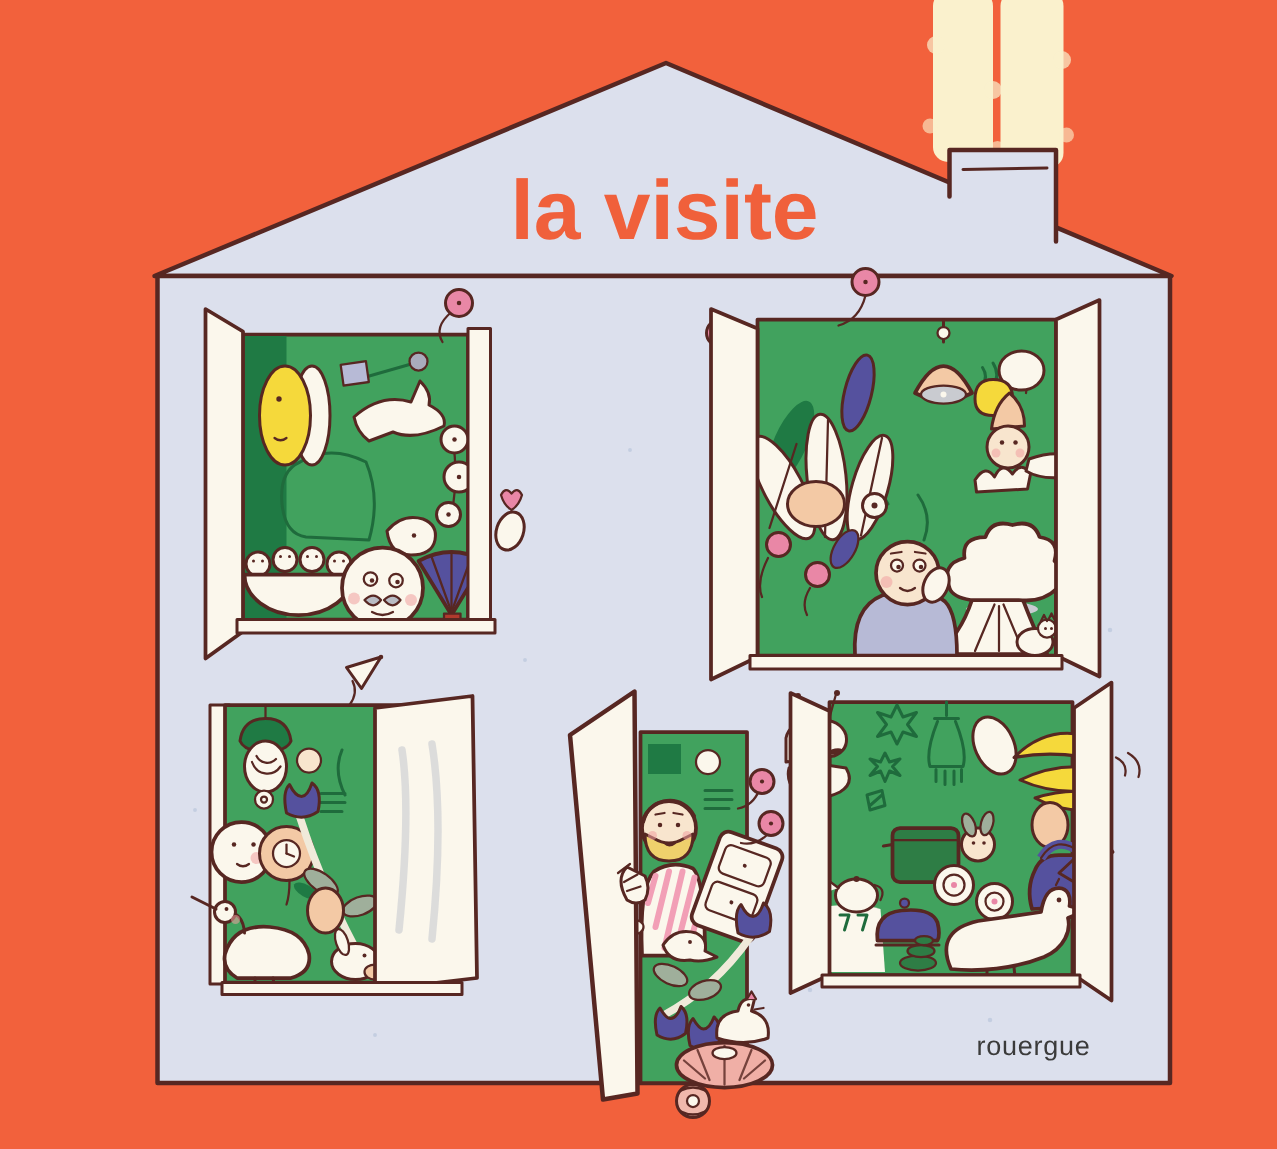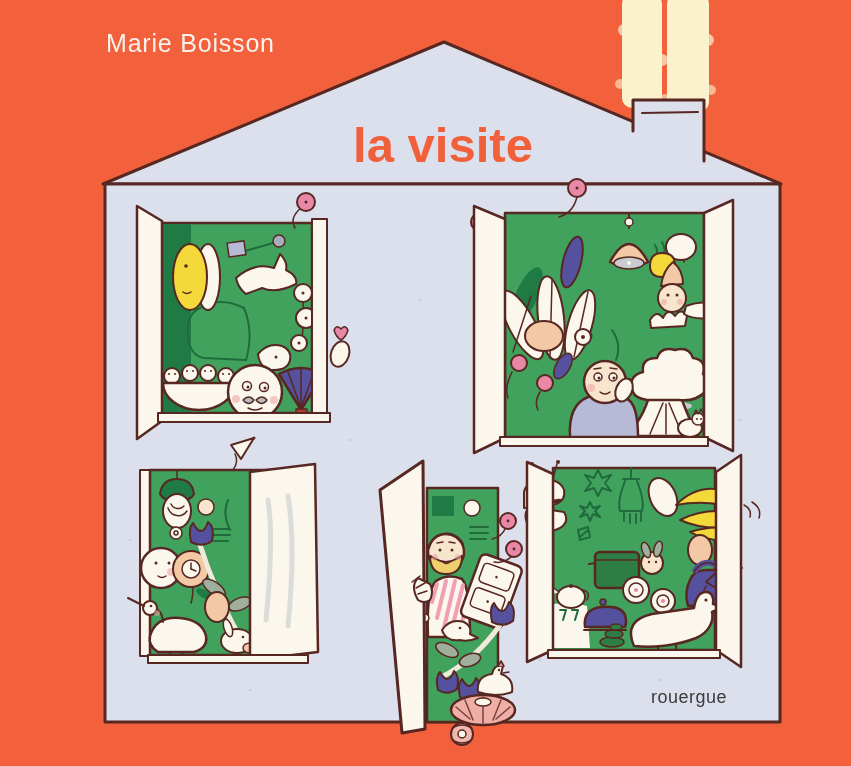--- a/index.html
+++ b/index.html
@@ -1,21 +1,21 @@
 <!DOCTYPE html>
 <html style="--orange: #F2613C; --wall: #DCE0ED; --ink: #572722; --green: #41A25E; --greenDark: #1F7A44; --greenLine: #1F6B3C; --cream: #FBF7EC; --smoke: #FAF1CD; --pink: #E987A6; --pinkLight: #F0AFA6; --yellow: #F5D93B; --indigo: #55519E; --peach: #F3C9A5; --lavender: #B7BAD6; --red: #B13A2D; --grayLeaf: #9FAF9B; --titleColor: #F0603B; --authorColor: #F6F1EA; --publisherColor: #3B3B3B;"><head>
 <meta charset="utf-8">
 <style>
   html,body{margin:0;padding:0;background:#444;}
   .cover{position:relative;width:851px;height:766px;overflow:hidden;
          background:var(--orange,#F2613C);font-family:"Liberation Sans",sans-serif;}
   .cover svg{position:absolute;left:0;top:0;}
   .txt{position:absolute;white-space:nowrap;z-index:5;}
   .author{left:106px;top:29px;font-size:25px;letter-spacing:.8px;color:var(--authorColor,#F6F1EA);font-weight:400;}
-  .title{left:443px;top:117px;transform:translateX(-50%);font-size:49px;font-weight:600;letter-spacing:0;color:var(--titleColor,#F0603B);text-align:right;}
+  .title{left:443px;top:107px;transform:translateX(-50%);font-size:56px;font-weight:600;letter-spacing:0;color:var(--titleColor,#F0603B);text-align:right;}
   .publisher{left:651px;top:687px;font-size:18px;letter-spacing:.5px;color:var(--publisherColor,#3B3B3B);font-weight:400;}
   
   .o{stroke:var(--ink,#572722);stroke-width:2.5;stroke-linejoin:round;stroke-linecap:round;}
   .o3{stroke:var(--ink,#572722);stroke-width:3;stroke-linejoin:round;stroke-linecap:round;}
   .o2{stroke:var(--ink,#572722);stroke-width:2;stroke-linejoin:round;stroke-linecap:round;}
   .o1{stroke:var(--ink,#572722);stroke-width:1.5;stroke-linejoin:round;stroke-linecap:round;}
   .gl{stroke:var(--greenLine,#1F6B3C);stroke-width:2;stroke-linejoin:round;stroke-linecap:round;fill:none;}
   .nf{fill:none}
   .f-wall{fill:var(--wall,#DCE0ED)} .f-green{fill:var(--green,#41A25E)} .f-gdark{fill:var(--greenDark,#1F7A44)}
   .f-cream{fill:var(--cream,#FBF7EC)} .f-smoke{fill:var(--smoke,#FAF1CD)} .f-pink{fill:var(--pink,#E987A6)}
@@ -496,16 +496,15 @@
           <circle cx="536" cy="506" r="3" class="blush"></circle>
       <ellipse cx="548" cy="524" rx="3" ry="4" class="f-ink"></ellipse>
     </g>
 
     <polygon points="527,462 553,474 553,650 527,662" class="f-cream o"></polygon>
     <polygon points="741,455 716,472 716,650 741,667" class="f-cream o"></polygon>
     <rect x="548" y="650" width="172" height="8" class="f-cream o2"></rect>
   </g>
 </svg>
 
-  <div class="txt author">Marie Boisson</div>
   <div class="txt title">la visite</div>
   <div class="txt publisher">rouergue</div>
 </div>
 
 </body></html>

